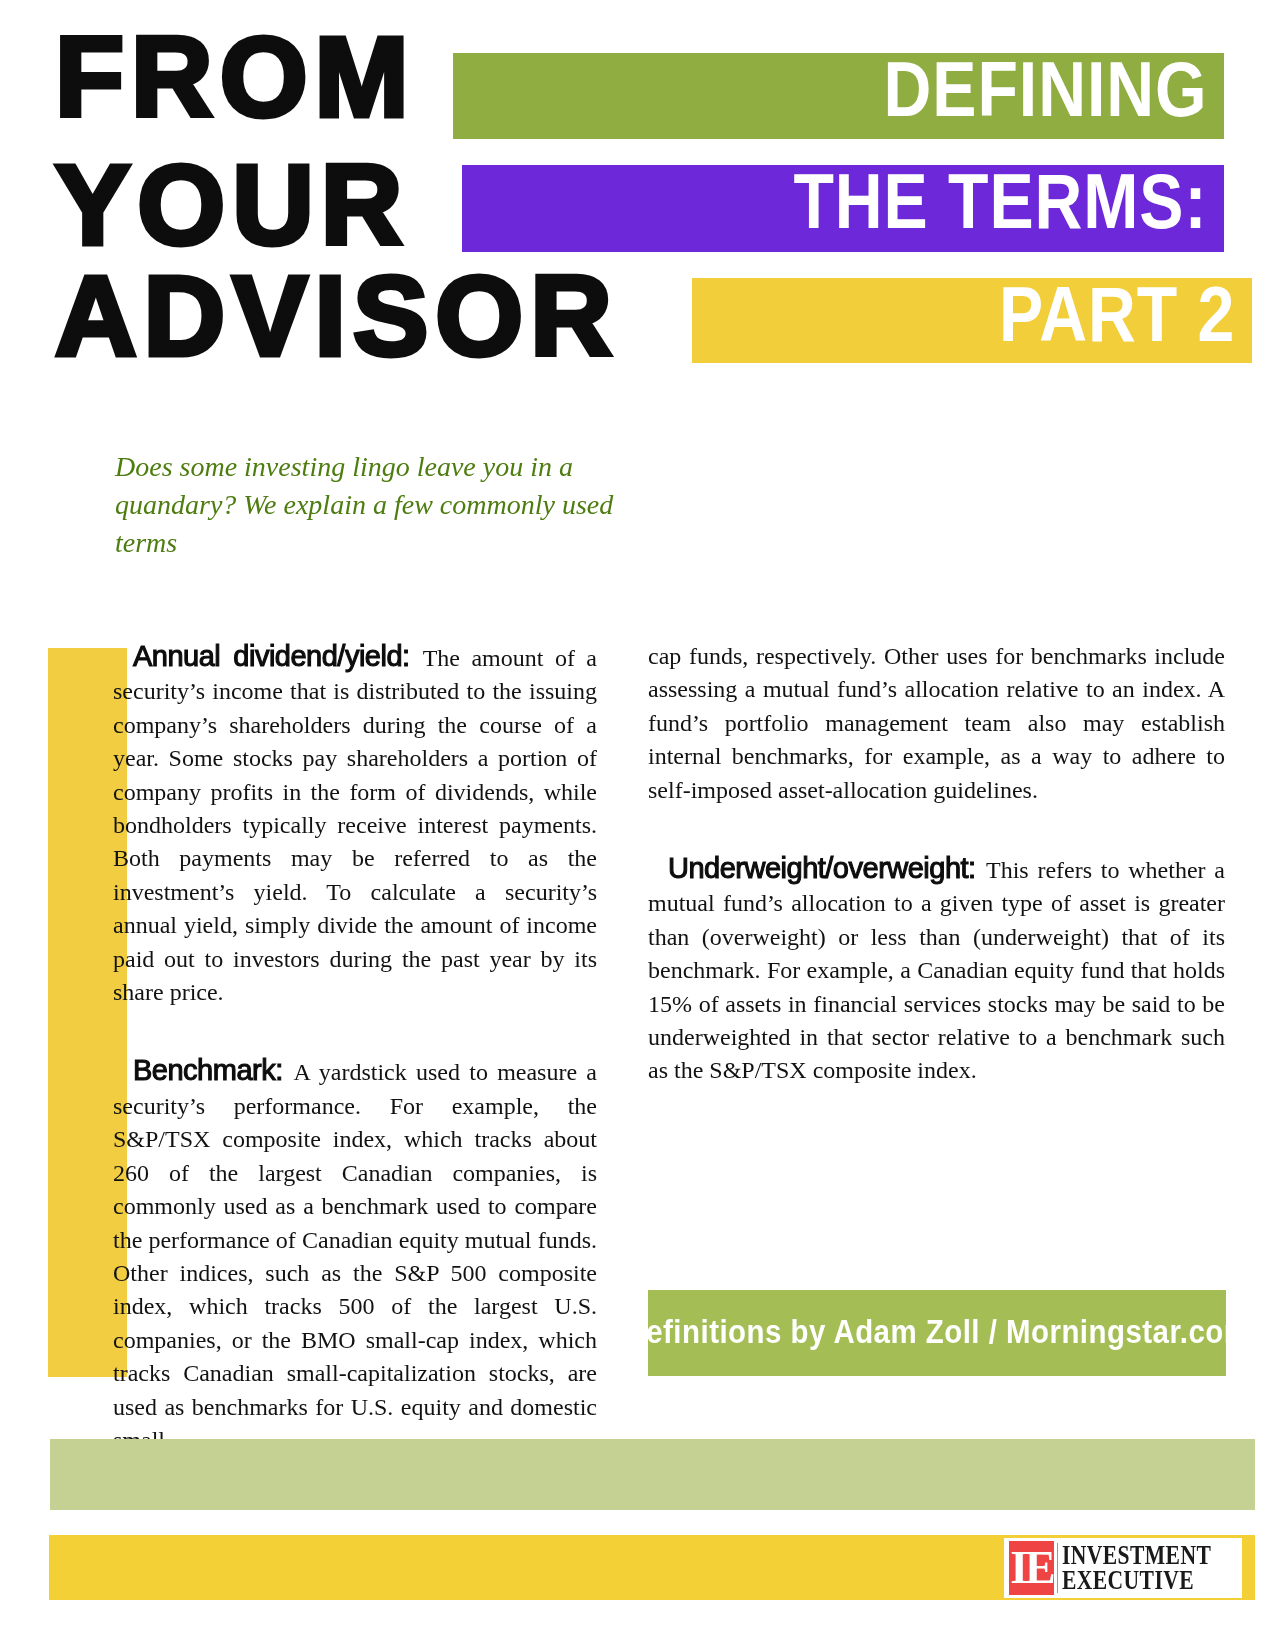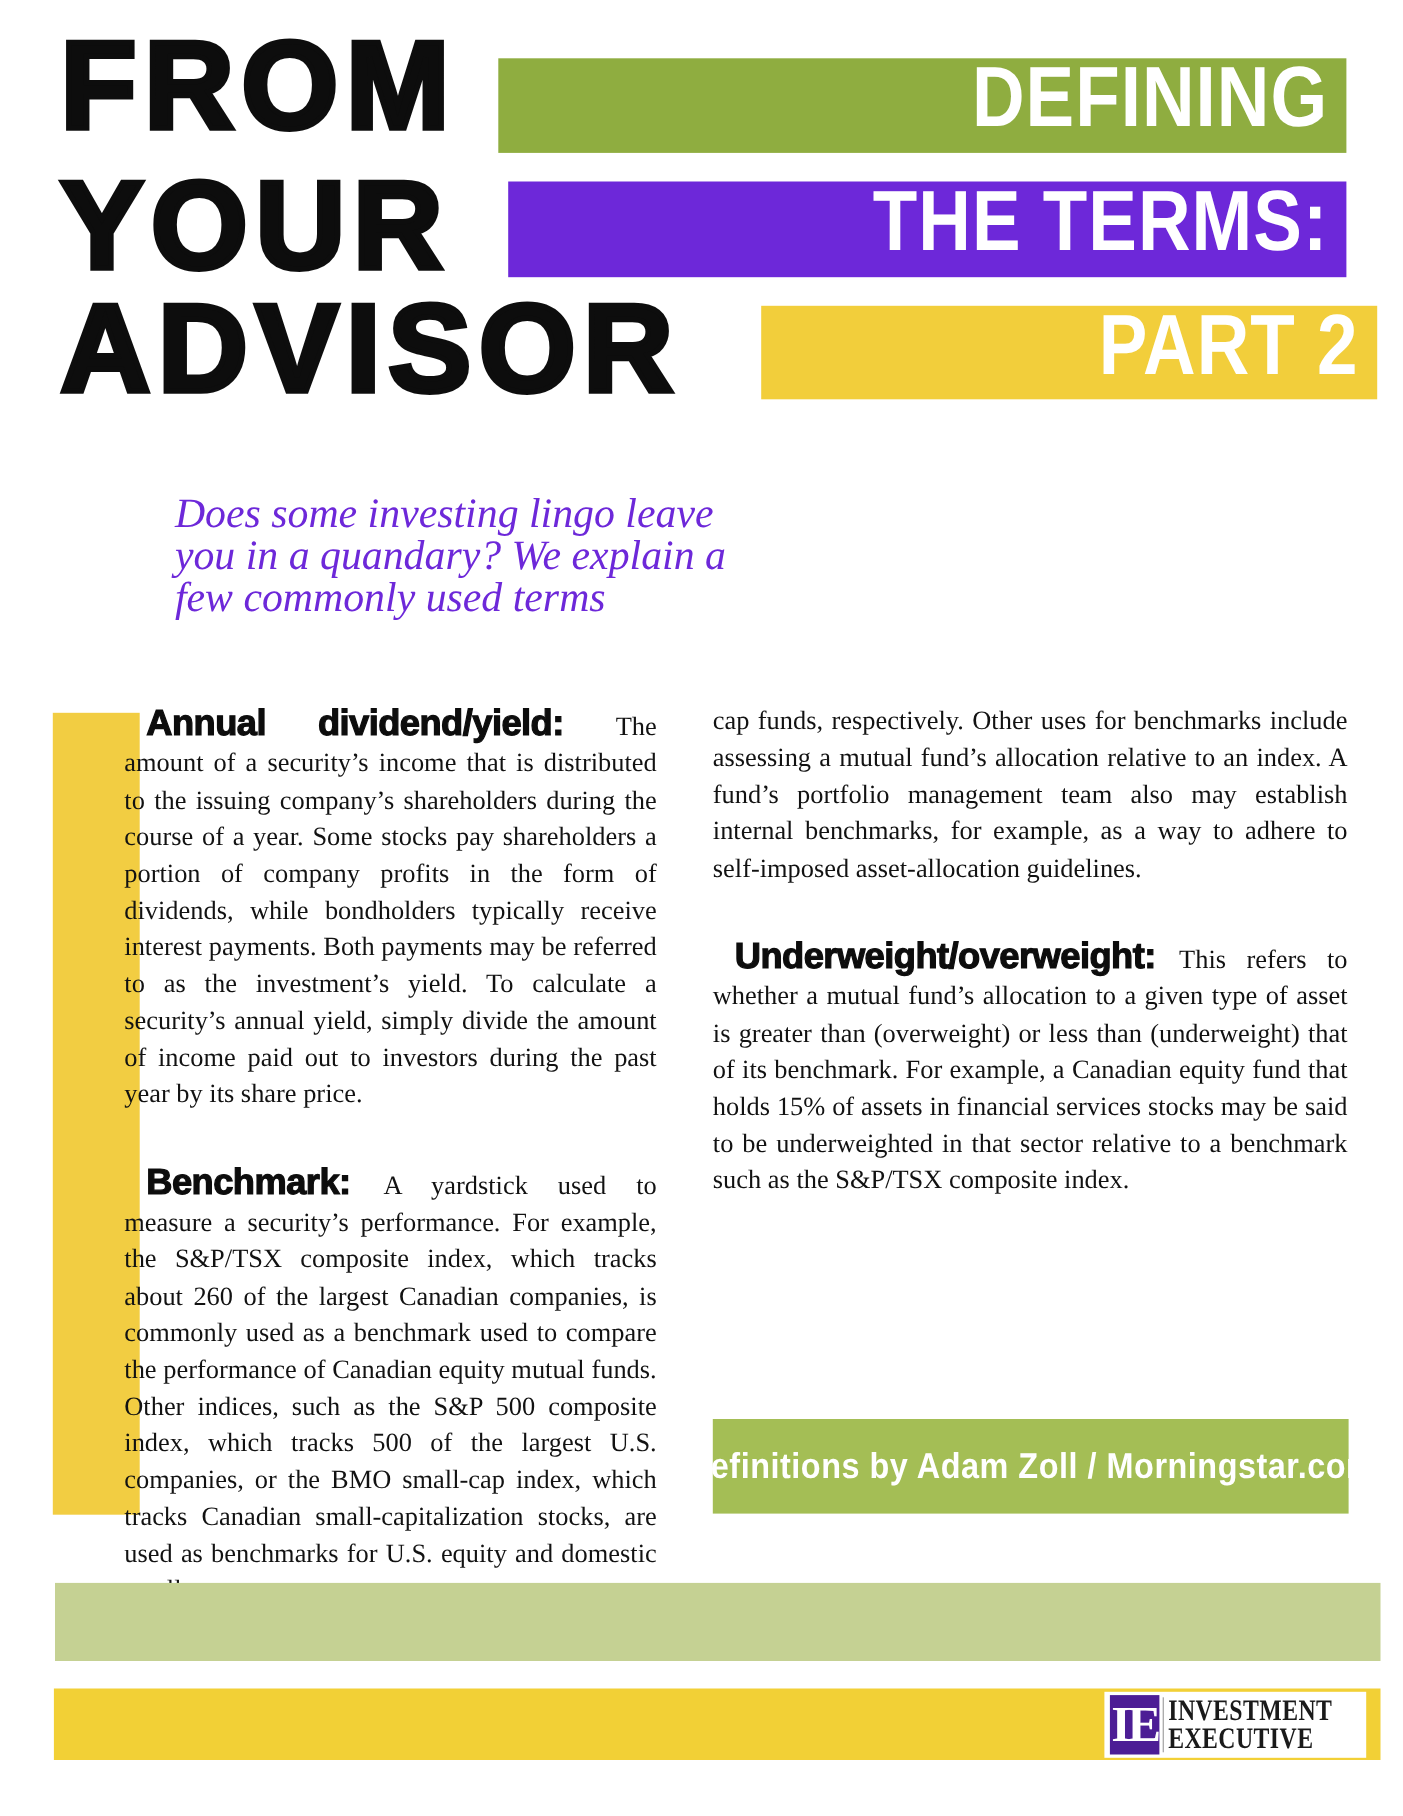--- a/index.html
+++ b/index.html
@@ -22,52 +22,52 @@
     font-family:"Liberation Sans",sans-serif;font-weight:bold;color:#0d0d0d;
     font-size:113px;letter-spacing:7px;line-height:1;white-space:nowrap;
     -webkit-text-stroke:5px #0d0d0d;
   }
   .word1{top:34px;height:86px;}
   .word2{top:162px;height:87px;}
   .word3{top:274px;height:85px;}
   
   .intro{
     position:absolute;left:115px;top:448px;width:530px;
-    font-style:italic;font-size:38px;line-height:38px;color:#6d28d9;margin-left:44px;
+    font-style:italic;font-size:28px;line-height:38px;color:#4d7c0f;
   }
   
   .accent-bar{position:absolute;left:48px;top:648px;width:79px;height:729px;background:#f2cd42;}
   .col{position:absolute;top:640px;font-size:24px;line-height:33.4px;color:#121212;text-align:justify;}
   .col-left{left:113px;width:484px;}
   .col-right{left:648px;width:577px;}
   .def{margin:0 0 0 0;text-indent:20px;}
   .def + .def{margin-top:45px;}
   .def.cont{text-indent:0;}
   .term{
-    font-family:"Liberation Sans",sans-serif;font-weight:bold;font-size:33px;
+    font-family:"Liberation Sans",sans-serif;font-weight:normal;font-size:29px;
     letter-spacing:-0.5px;-webkit-text-stroke:1.1px #0d0d0d;color:#0d0d0d;
   }
   
   .credit{
     position:absolute;left:648px;top:1290px;width:578px;height:86px;background:#a4be55;
     display:flex;align-items:center;justify-content:center;
   }
   .credit-text{
     font-family:"Liberation Sans",sans-serif;font-weight:bold;color:#ffffff;
     font-size:31px;letter-spacing:0.5px;transform:scale(0.95,1.05);white-space:nowrap;
   }
   
   .foot-green{position:absolute;left:50px;top:1439px;width:1205px;height:71px;background:#c5d193;}
   .foot-yellow{position:absolute;left:49px;top:1535px;width:1206px;height:65px;background:#f2d036;}
   .logo-box{
     position:absolute;left:1004px;top:1538px;width:238px;height:60px;background:#ffffff;
     display:flex;align-items:center;padding-left:5px;box-sizing:border-box;
   }
   .logo-monogram{
-    width:45px;height:54px;background:#4c1d95;color:#ffffff;flex:0 0 auto;
+    width:45px;height:54px;background:#ef4444;color:#ffffff;flex:0 0 auto;
     font-family:"Liberation Serif",serif;font-weight:bold;font-size:46px;
     display:flex;align-items:center;justify-content:center;letter-spacing:-3px;line-height:1;
   }
   .logo-divider{width:1px;height:50px;background:#999999;margin-left:3px;flex:0 0 auto;}
   .logo-name{
     margin-left:4px;font-family:"Liberation Serif",serif;font-weight:bold;color:#1a1a1a;
     font-size:27px;line-height:0.92;transform:scaleX(0.80);transform-origin:left center;
     white-space:nowrap;letter-spacing:0.5px;
   }
 </style>

